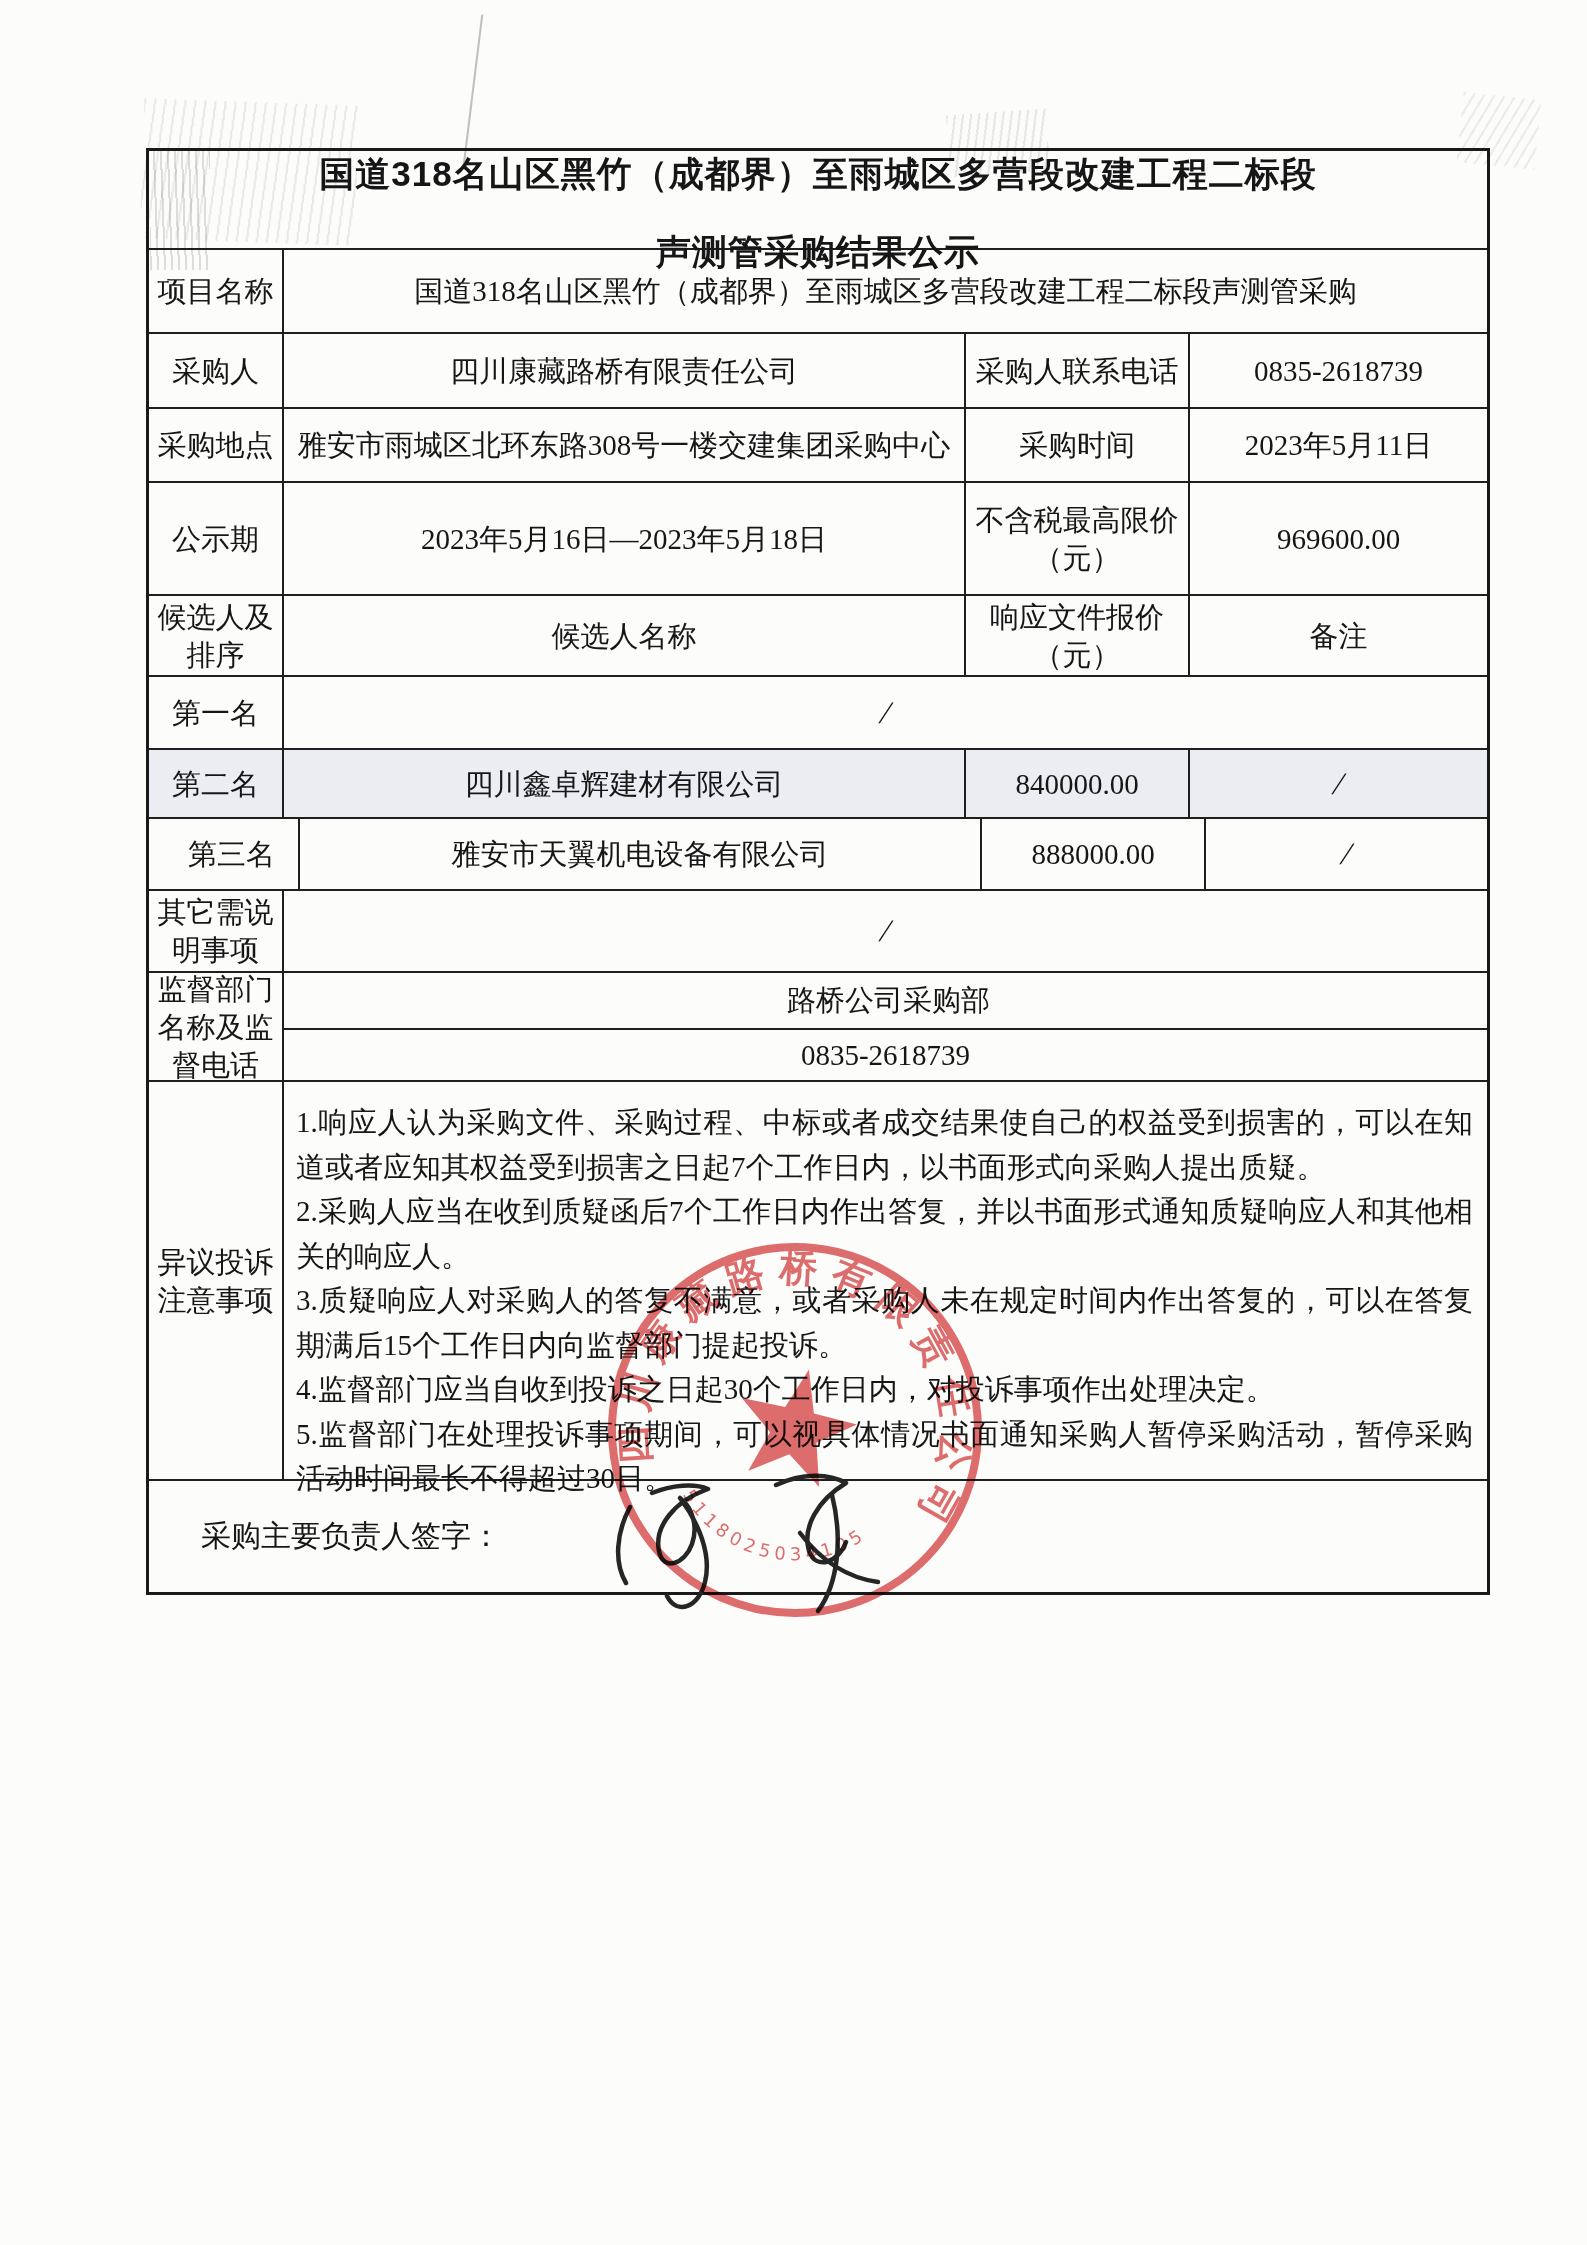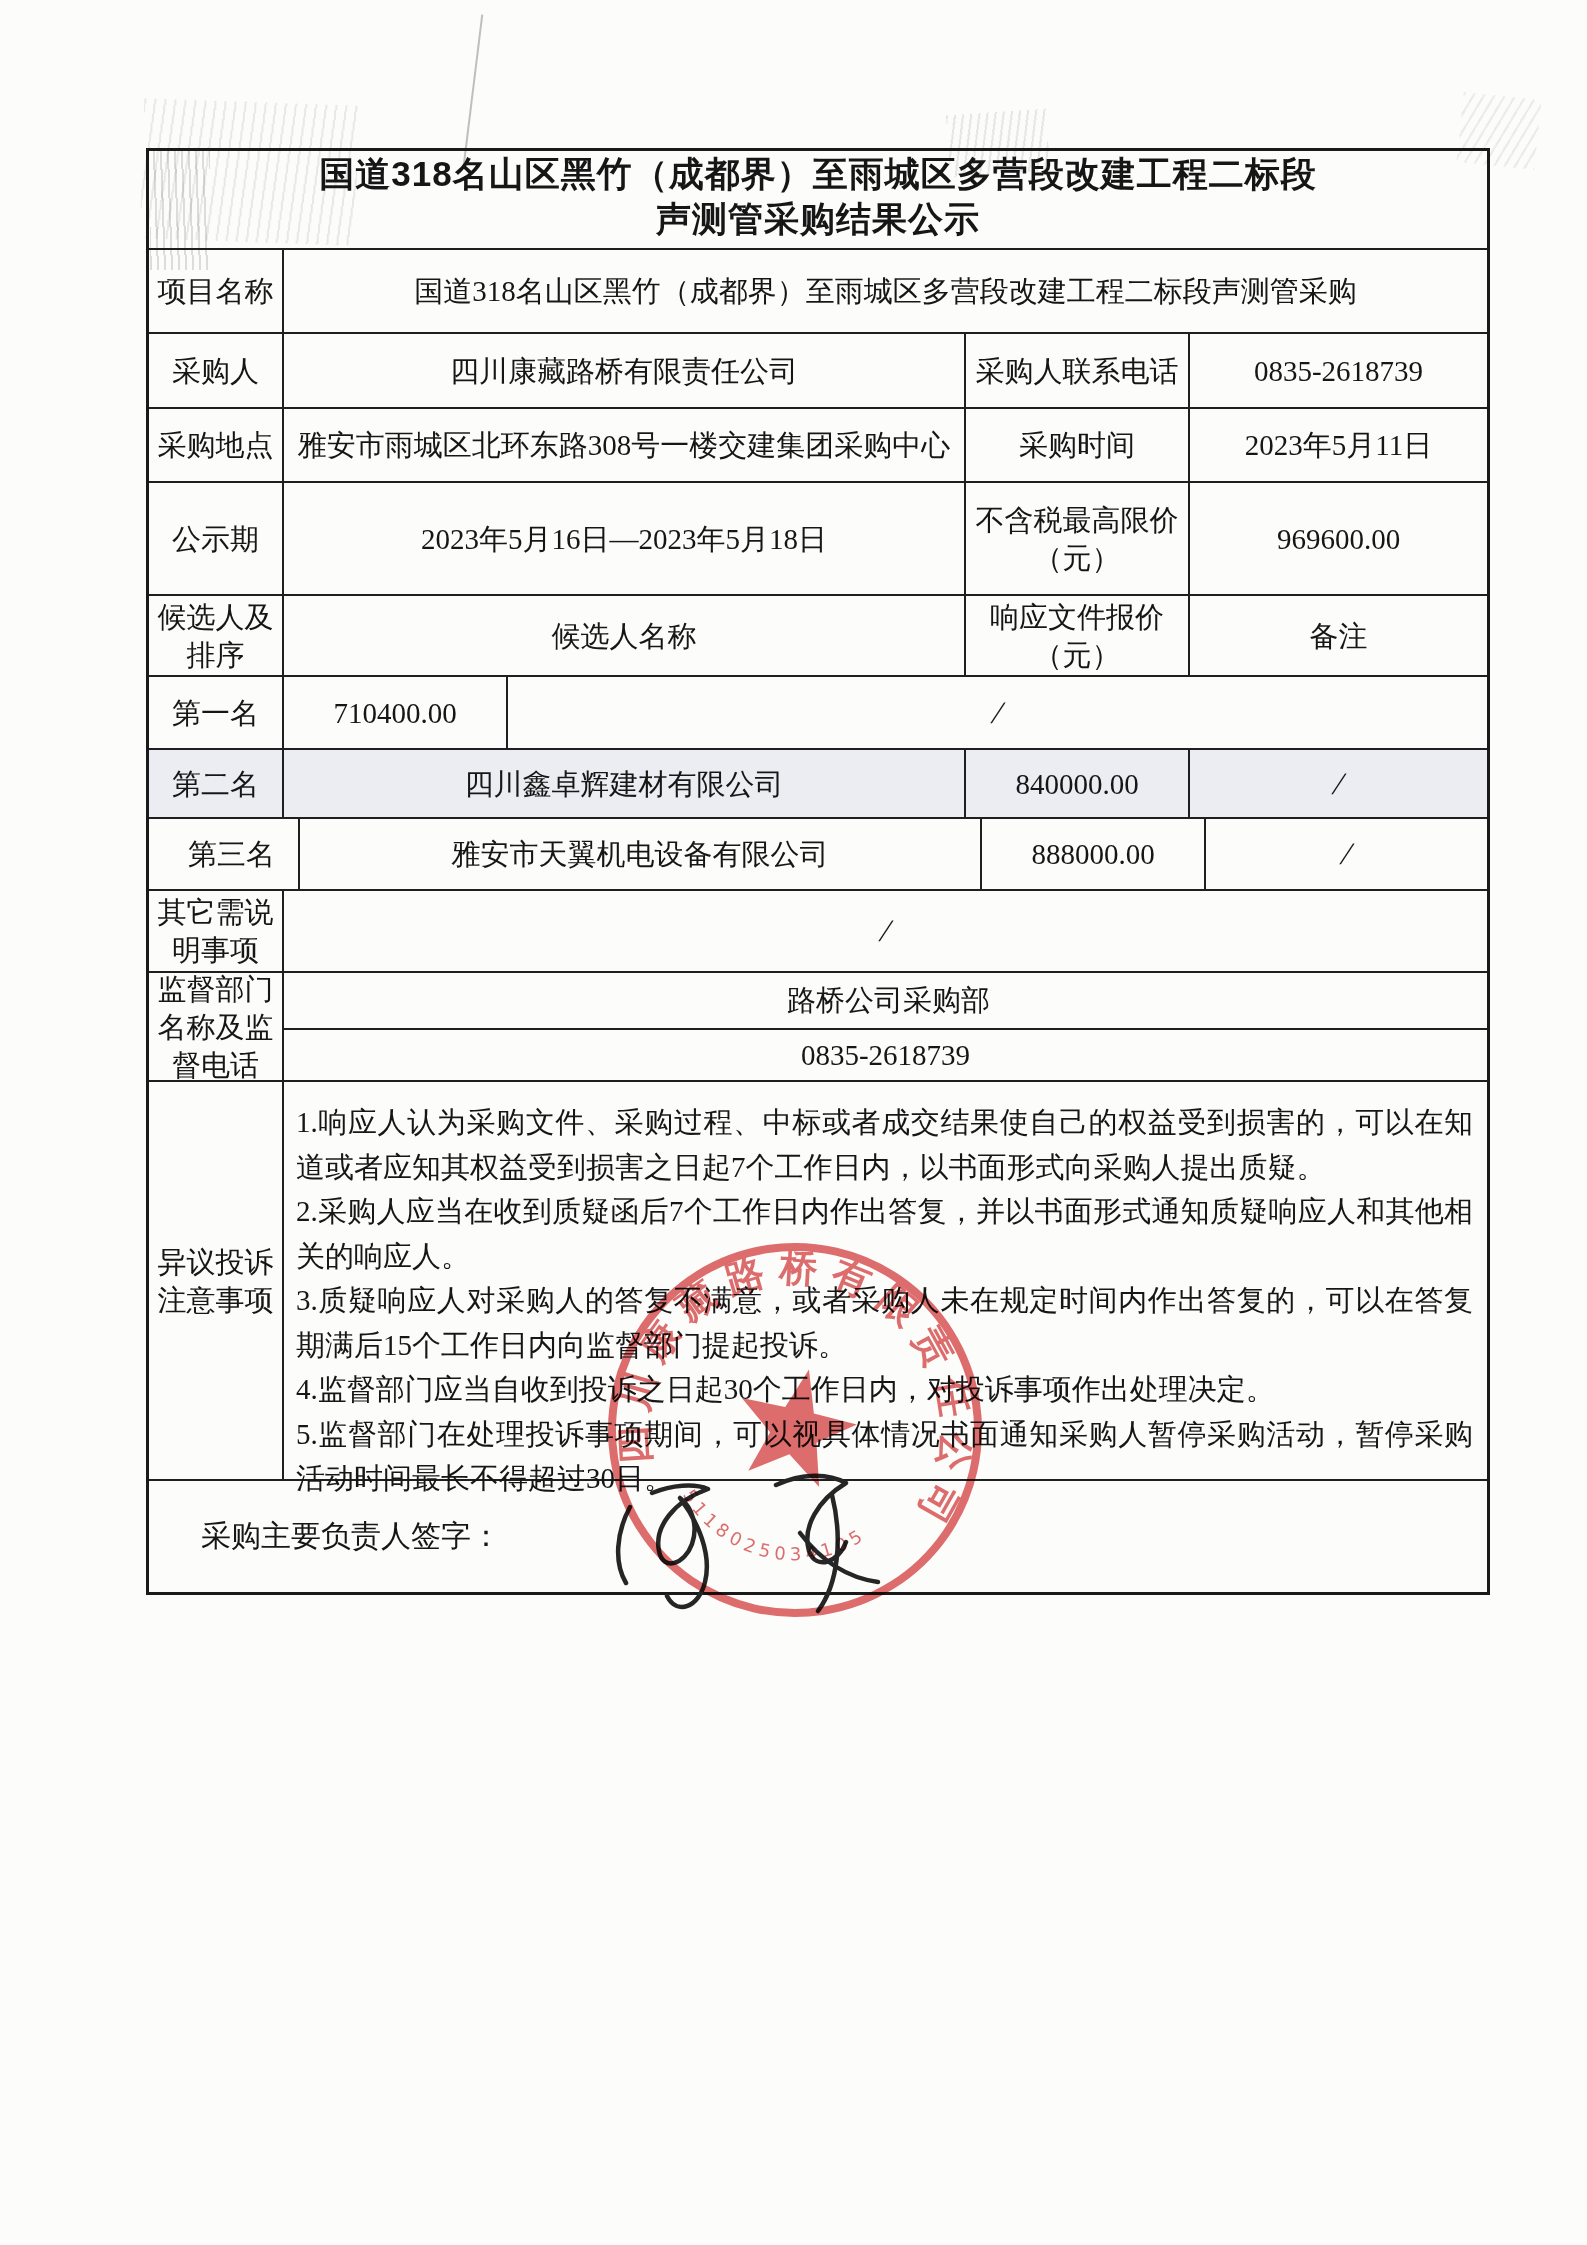--- a/index.html
+++ b/index.html
@@ -32,20 +32,21 @@
   .w-label{flex:0 0 135px;}
   .w-v1{flex:0 0 682px;}
   .w-v2{flex:0 0 224px;}
   .w-v3{flex:1;}
   .title-row{
     height:97px;border-bottom:2px solid #1f1f1f;
     display:flex;flex-direction:column;align-items:center;justify-content:flex-start;
     font-family:"Liberation Sans","DejaVu Sans",sans-serif;
     font-weight:bold;font-size:35px;line-height:45px;
     letter-spacing:1px;
+    gap:33px;
   }
   .h-project{height:82px;}
   .h-purchaser{height:73px;}
   .h-location{height:72px;}
   .h-publicity{height:111px;}
   .h-candhdr{height:79px;}
   .h-first{height:71px;}
   .h-second{height:67px;}
   .h-third{height:70px;padding-left:16px;}
   .h-other{height:80px;}
@@ -152,21 +153,20 @@
 
     <div class="row h-candhdr">
       <div class="c bR w-label">候选人及排序</div>
       <div class="c bR w-v1">候选人名称</div>
       <div class="c bR w-v2">响应文件报价（元）</div>
       <div class="c w-v3">备注</div>
     </div>
 
     <div class="row h-first">
       <div class="c bR w-label">第一名</div>
-      <div class="c bR w-v2">710400.00</div>
       <div class="c w-v3 slash">/</div>
     </div>
 
     <div class="row h-second row-highlight">
       <div class="c bR w-label">第二名</div>
       <div class="c bR w-v1">四川鑫卓辉建材有限公司</div>
       <div class="c bR w-v2">840000.00</div>
       <div class="c w-v3 slash">/</div>
     </div>
 

